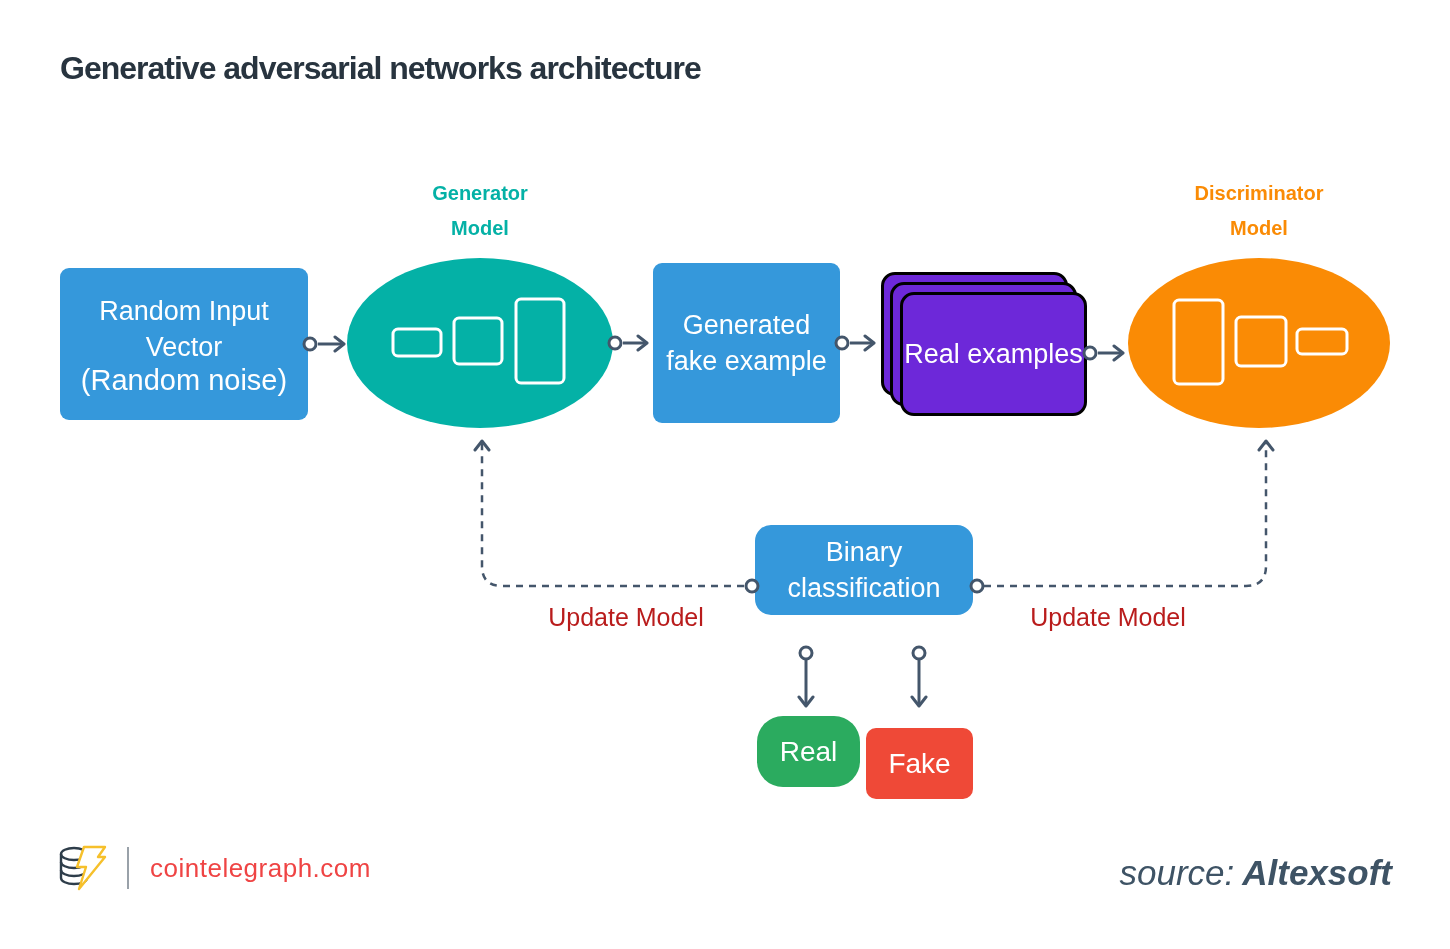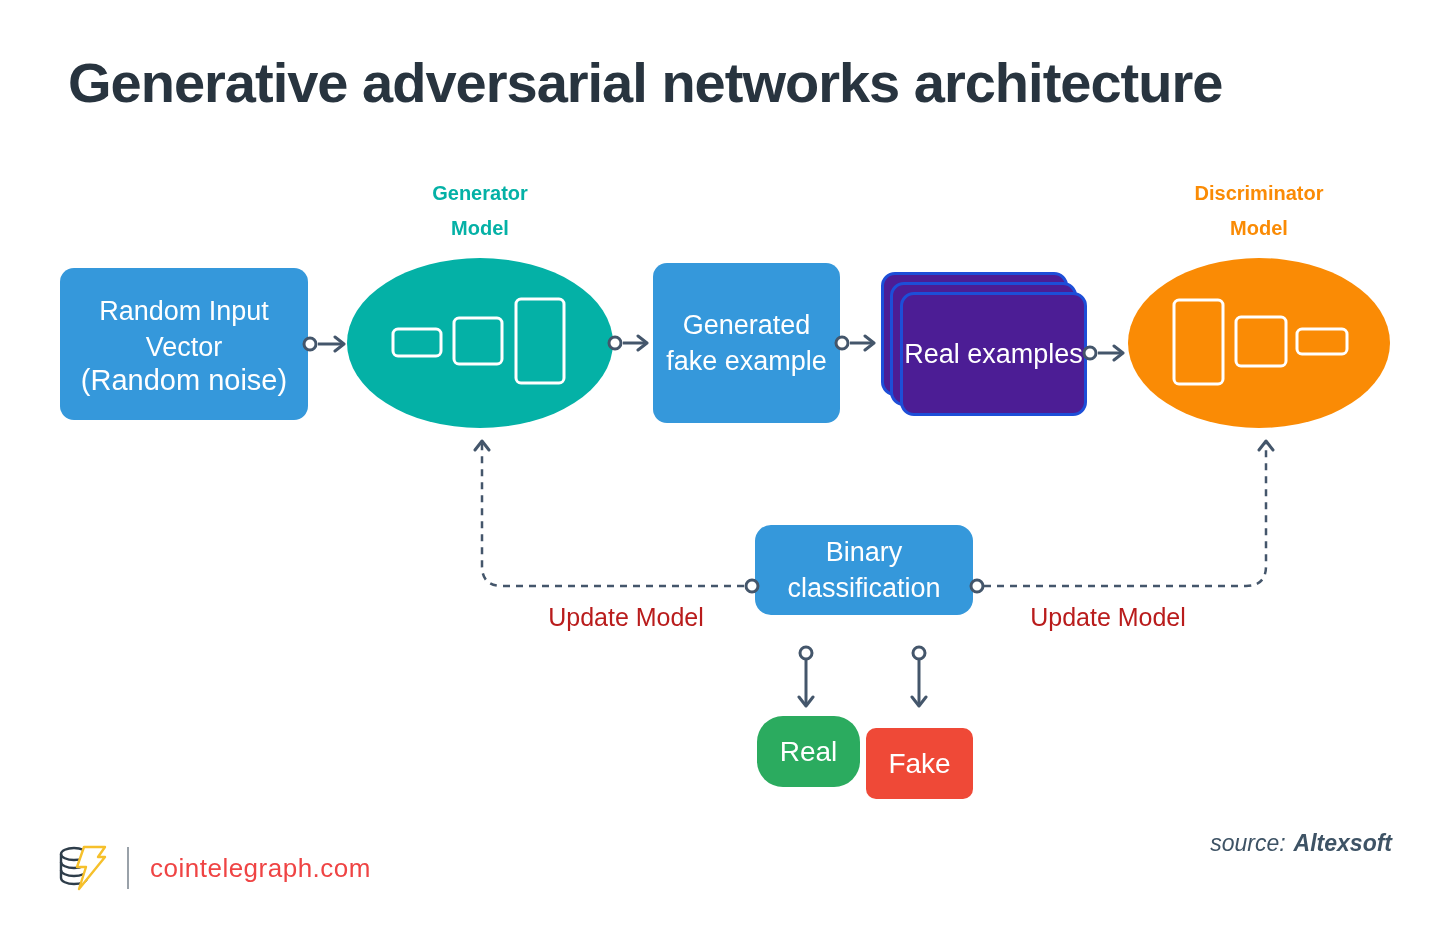--- a/index.html
+++ b/index.html
@@ -6,63 +6,63 @@
   body { font-family: "Liberation Sans", "DejaVu Sans", sans-serif; }
   #canvas {
     position: relative;
     width: 1450px;
     height: 949px;
     background: #ffffff;
     overflow: hidden;
   }
   .abs { position: absolute; }
   #page-title {
-    left: 68px; top: 50px; width: 1200px;
-    font-size: 56px; font-weight: 700; letter-spacing: -1px;
+    left: 60px; top: 50px; width: 1200px;
+    font-size: 32px; font-weight: 700; letter-spacing: -1px;
     color: #28343f; z-index: 1;
   }
   .ellipse-label {
     z-index: 1; text-align: center;
     font-size: 20px; font-weight: 700; line-height: 35px;
   }
   .ellipse-label.teal   { color: #04b1a6; }
   .ellipse-label.orange { color: #fa8b05; }
   .node {
     z-index: 1; box-sizing: border-box;
     display: flex; flex-direction: column;
     align-items: center; justify-content: center;
     text-align: center; color: #ffffff;
   }
-  .node.blue  { background: #3598db; border-radius: 14px; }
+  .node.blue  { background: #3598db; border-radius: 9px; }
   .node.green { background: #2bab5f; border-radius: 10px; }
   .node.red   { background: #ef4937; border-radius: 10px; margin-top: 12px; }
   .node-label    { font-size: 27px; line-height: 36px; }
   .node-sublabel { font-size: 29px; line-height: 30px; }
   .out-label { font-size: 28px; }
   .card {
     z-index: 1; box-sizing: border-box;
-    background: #4c1d95; border: 3px solid #1d4ed8; border-radius: 14px;
+    background: #6d28d9; border: 3px solid #000000; border-radius: 14px;
   }
   .card.front {
     display: flex; align-items: center; justify-content: center;
     text-align: center; color: #ffffff;
   }
   .update-label {
     z-index: 1; width: 220px; text-align: center;
     font-size: 25px; color: #b91c1c;
   }
   #diagram-svg { position: absolute; left: 0; top: 0; z-index: 2; pointer-events: none; }
   
   #footer-divider { left: 127px; top: 847px; width: 2px; height: 42px; background: #99a1a9; z-index: 1; }
   #footer-site {
     left: 150px; top: 853px; font-size: 26px; color: #ef4444;
     letter-spacing: 0.5px; z-index: 1;
   }
   #footer-source {
-    right: 58px; top: 830px; font-size: 23px; font-style: italic;
+    right: 58px; top: 853px; font-size: 35px; font-style: italic;
     color: #3e5365; z-index: 1;
   }
   #footer-source .prefix { font-weight: 400; margin-right: 8px; }
   #footer-source .name   { font-weight: 700; }
   #footer-logo { left: 57px; top: 841px; z-index: 1; }
 </style>
 </head>
 <body>
 
 <div id="canvas">

